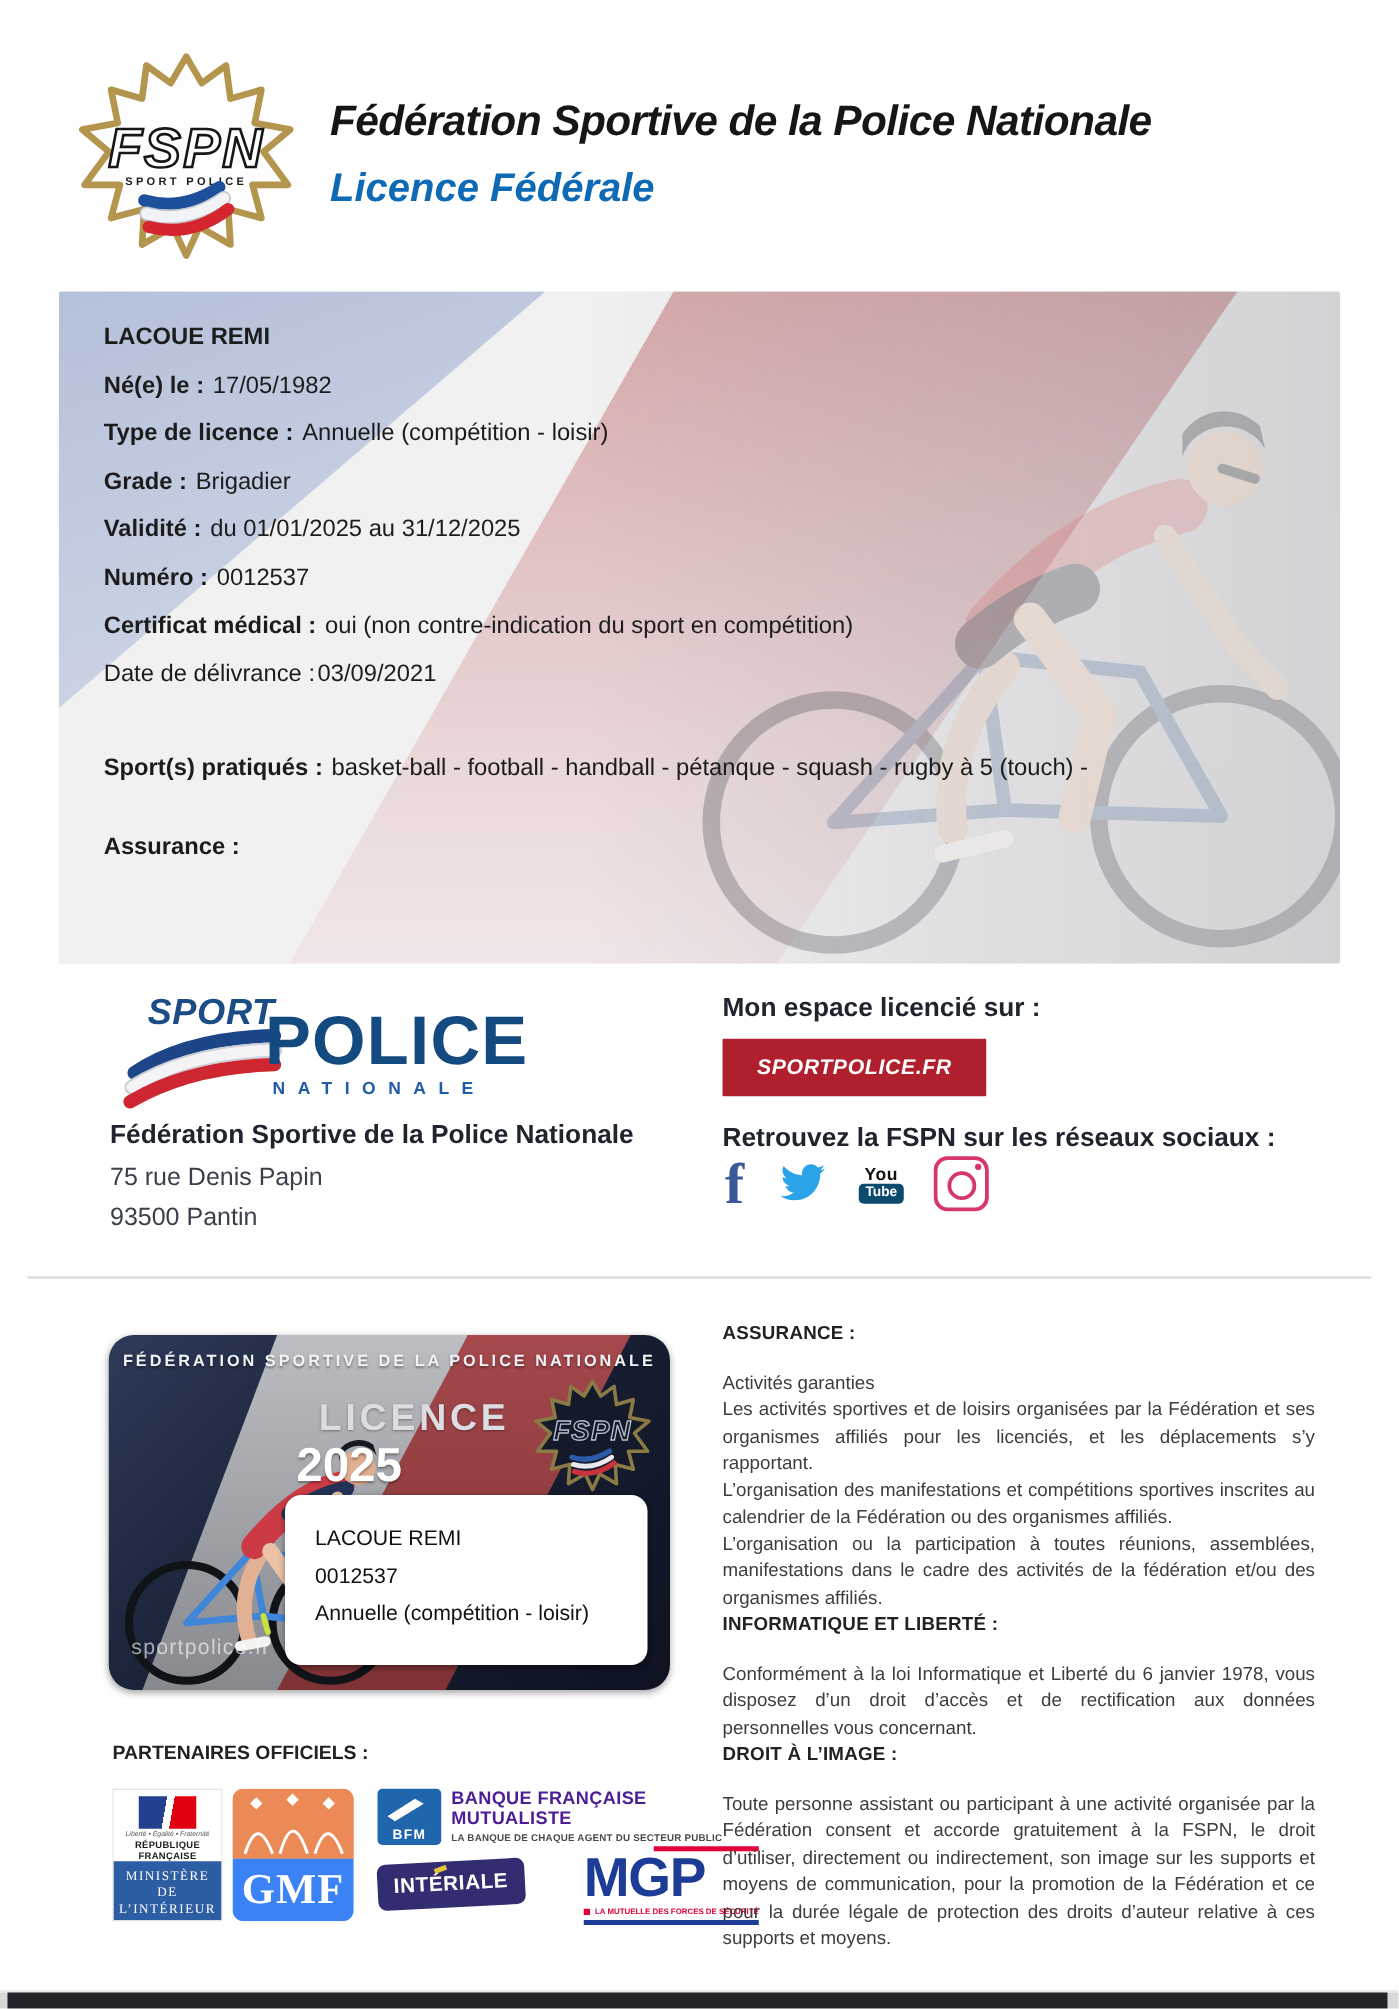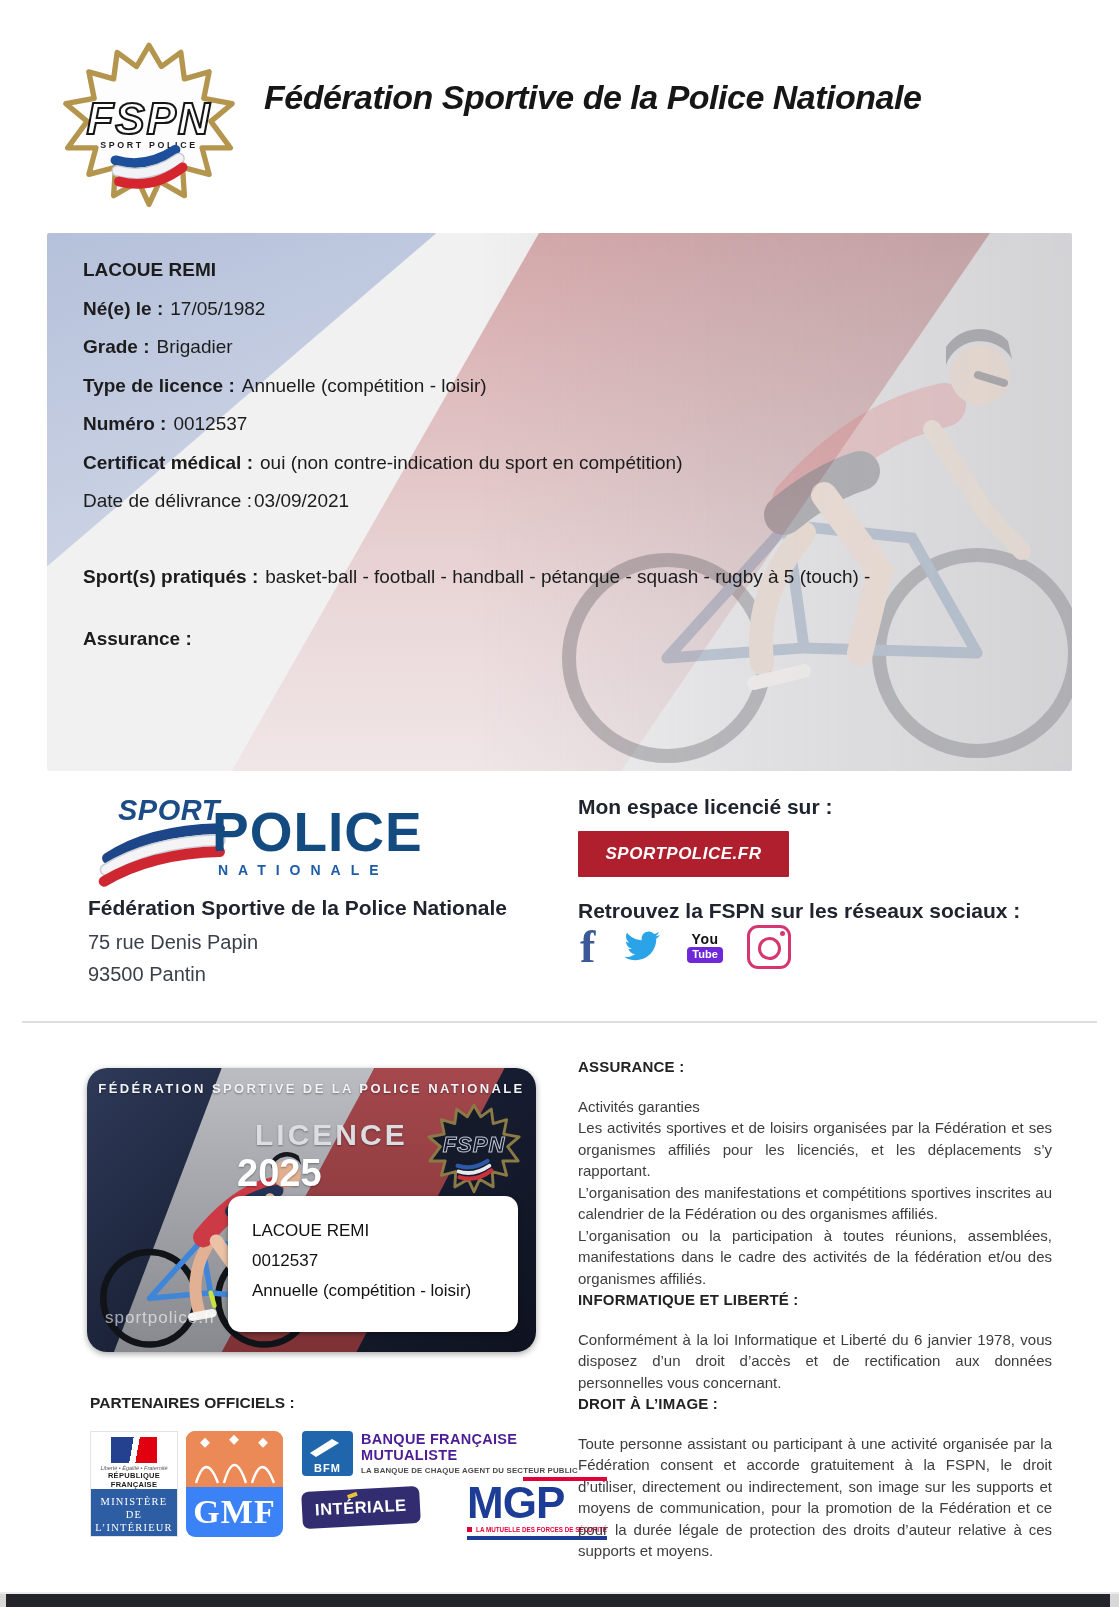--- a/index.html
+++ b/index.html
@@ -44,21 +44,21 @@
   .espace-head{position:absolute;left:578px;top:795px;font-size:21px;font-weight:700;color:#20242e;}
   .sp-btn{position:absolute;left:578px;top:831px;width:211px;height:46px;background:#b01f2e;border:none;
           color:#fff;font-family:"Liberation Sans",sans-serif;font-size:17px;font-weight:700;font-style:italic;
           letter-spacing:.5px;cursor:pointer;border-radius:1px;}
   .social-head{position:absolute;left:578px;top:899px;font-size:21px;font-weight:700;color:#20242e;}
   .social-row{position:absolute;left:580px;top:922px;display:flex;align-items:center;gap:24px;height:50px;}
   .ic-fb{font-size:46px;font-weight:700;color:#3b5998;font-family:"Liberation Serif",serif;line-height:46px;cursor:pointer;}
   .ic-tw{width:44px;height:40px;cursor:pointer;}
   .ic-yt{display:flex;flex-direction:column;align-items:center;cursor:pointer;line-height:1;}
   .yt-you{font-size:14px;font-weight:800;color:#111;letter-spacing:.5px;}
-  .yt-tube{margin-top:1px;background:#6d28d9;color:#fff;font-size:11px;font-weight:800;border-radius:4px;
+  .yt-tube{margin-top:1px;background:#0c4a6e;color:#fff;font-size:11px;font-weight:800;border-radius:4px;
            padding:2px 5px 3px;}
   .ic-ig{position:relative;width:38px;height:38px;border:3.5px solid #d6356f;border-radius:11px;cursor:pointer;}
   .ic-ig .lens{position:absolute;left:50%;top:50%;width:17px;height:17px;margin:-10.5px 0 0 -10.5px;
                border:3.5px solid #d6356f;border-radius:50%;}
   .ic-ig .dot{position:absolute;right:3px;top:3px;width:5px;height:5px;background:#d6356f;border-radius:50%;}
 
   .divider{position:absolute;left:22px;top:1021px;width:1075px;height:2px;background:#dddddd;}
 
   
   .mcard{position:absolute;left:87px;top:1068px;width:449px;height:284px;border-radius:20px;overflow:hidden;
@@ -137,20 +137,21 @@
     <text x="100" y="106" text-anchor="middle" font-family="Liberation Sans, sans-serif" font-size="50" font-weight="700" font-style="italic" letter-spacing="2" fill="#ffffff" stroke="#161616" stroke-width="2.4">FSPN</text>
     <text x="100" y="122" text-anchor="middle" font-family="Liberation Sans, sans-serif" font-size="10" font-weight="700" letter-spacing="3" fill="#1b1b1b">SPORT POLICE</text>
     <g fill="none" stroke-linecap="round">
       <path d="M62 136 Q96 146 130 124" stroke="#1d4f9a" stroke-width="11"></path>
       <path d="M64 148 Q100 158 134 134" stroke="#c4c7ce" stroke-width="13"></path>
       <path d="M64 148 Q100 158 134 134" stroke="#f2f3f6" stroke-width="10"></path>
       <path d="M66 160 Q104 170 138 144" stroke="#d5252e" stroke-width="11"></path>
     </g>
   </svg>
   <div class="hd-title">Fédération Sportive de la Police Nationale</div>
+  <div class="hd-sub">Licence Fédérale</div>
 
   <section class="sum-card">
     <div class="bg-blue"></div>
     <div class="bg-red"></div>
     <svg class="wm" viewBox="0 0 640 538">
       <defs>
         <linearGradient id="wg" x1="0" y1="0" x2="1" y2="0">
           <stop offset="0" stop-color="#9b9ba1" stop-opacity="0"></stop>
           <stop offset="0.45" stop-color="#9b9ba1" stop-opacity="0.38"></stop>
           <stop offset="1" stop-color="#8e8e95" stop-opacity="0.62"></stop>
@@ -168,22 +169,23 @@
         <path d="M392 262 L448 338 L428 420" stroke="#e3bca2" stroke-width="26"></path>
         <path d="M500 196 L556 282 L590 318" stroke="#dfc0a8" stroke-width="18"></path>
         <circle cx="548" cy="142" r="30" fill="#dcb69c"></circle>
         <path d="M514 132 a36 34 0 0 1 66 -6 l-4 -18 a40 40 0 0 0 -62 6 z" fill="#23252c"></path>
         <path d="M546 142 l26 8" stroke="#1d1f24" stroke-width="8"></path>
       </g>
     </svg>
     <div class="sum-info">
       <div class="sum-name">LACOUE REMI</div>
       <div class="lrow"><span class="lbl">Né(e) le :</span><span>17/05/1982</span></div>
+      <div class="lrow"><span class="lbl">Type de licence :</span><span>Annuelle (compétition - loisir)</span></div>
       <div class="lrow"><span class="lbl">Grade :</span><span>Brigadier</span></div>
-      <div class="lrow"><span class="lbl">Type de licence :</span><span>Annuelle (compétition - loisir)</span></div>
+      <div class="lrow"><span class="lbl">Validité :</span><span>du 01/01/2025 au 31/12/2025</span></div>
       <div class="lrow"><span class="lbl">Numéro :</span><span>0012537</span></div>
       <div class="lrow"><span class="lbl">Certificat médical :</span><span>oui (non contre-indication du sport en compétition)</span></div>
       <div class="lrow normal"><span class="lbl">Date de délivrance :</span><span>03/09/2021</span></div>
       <div class="lrow sports-row"><span class="lbl">Sport(s) pratiqués :</span><span>basket-ball - football - handball - pétanque - squash - rugby à 5 (touch) -</span></div>
       <div class="assur-head">Assurance :</div>
     </div>
   </section>
 
   <div class="sp-logo">
     <svg class="sp-swoosh" viewBox="0 0 150 80">

